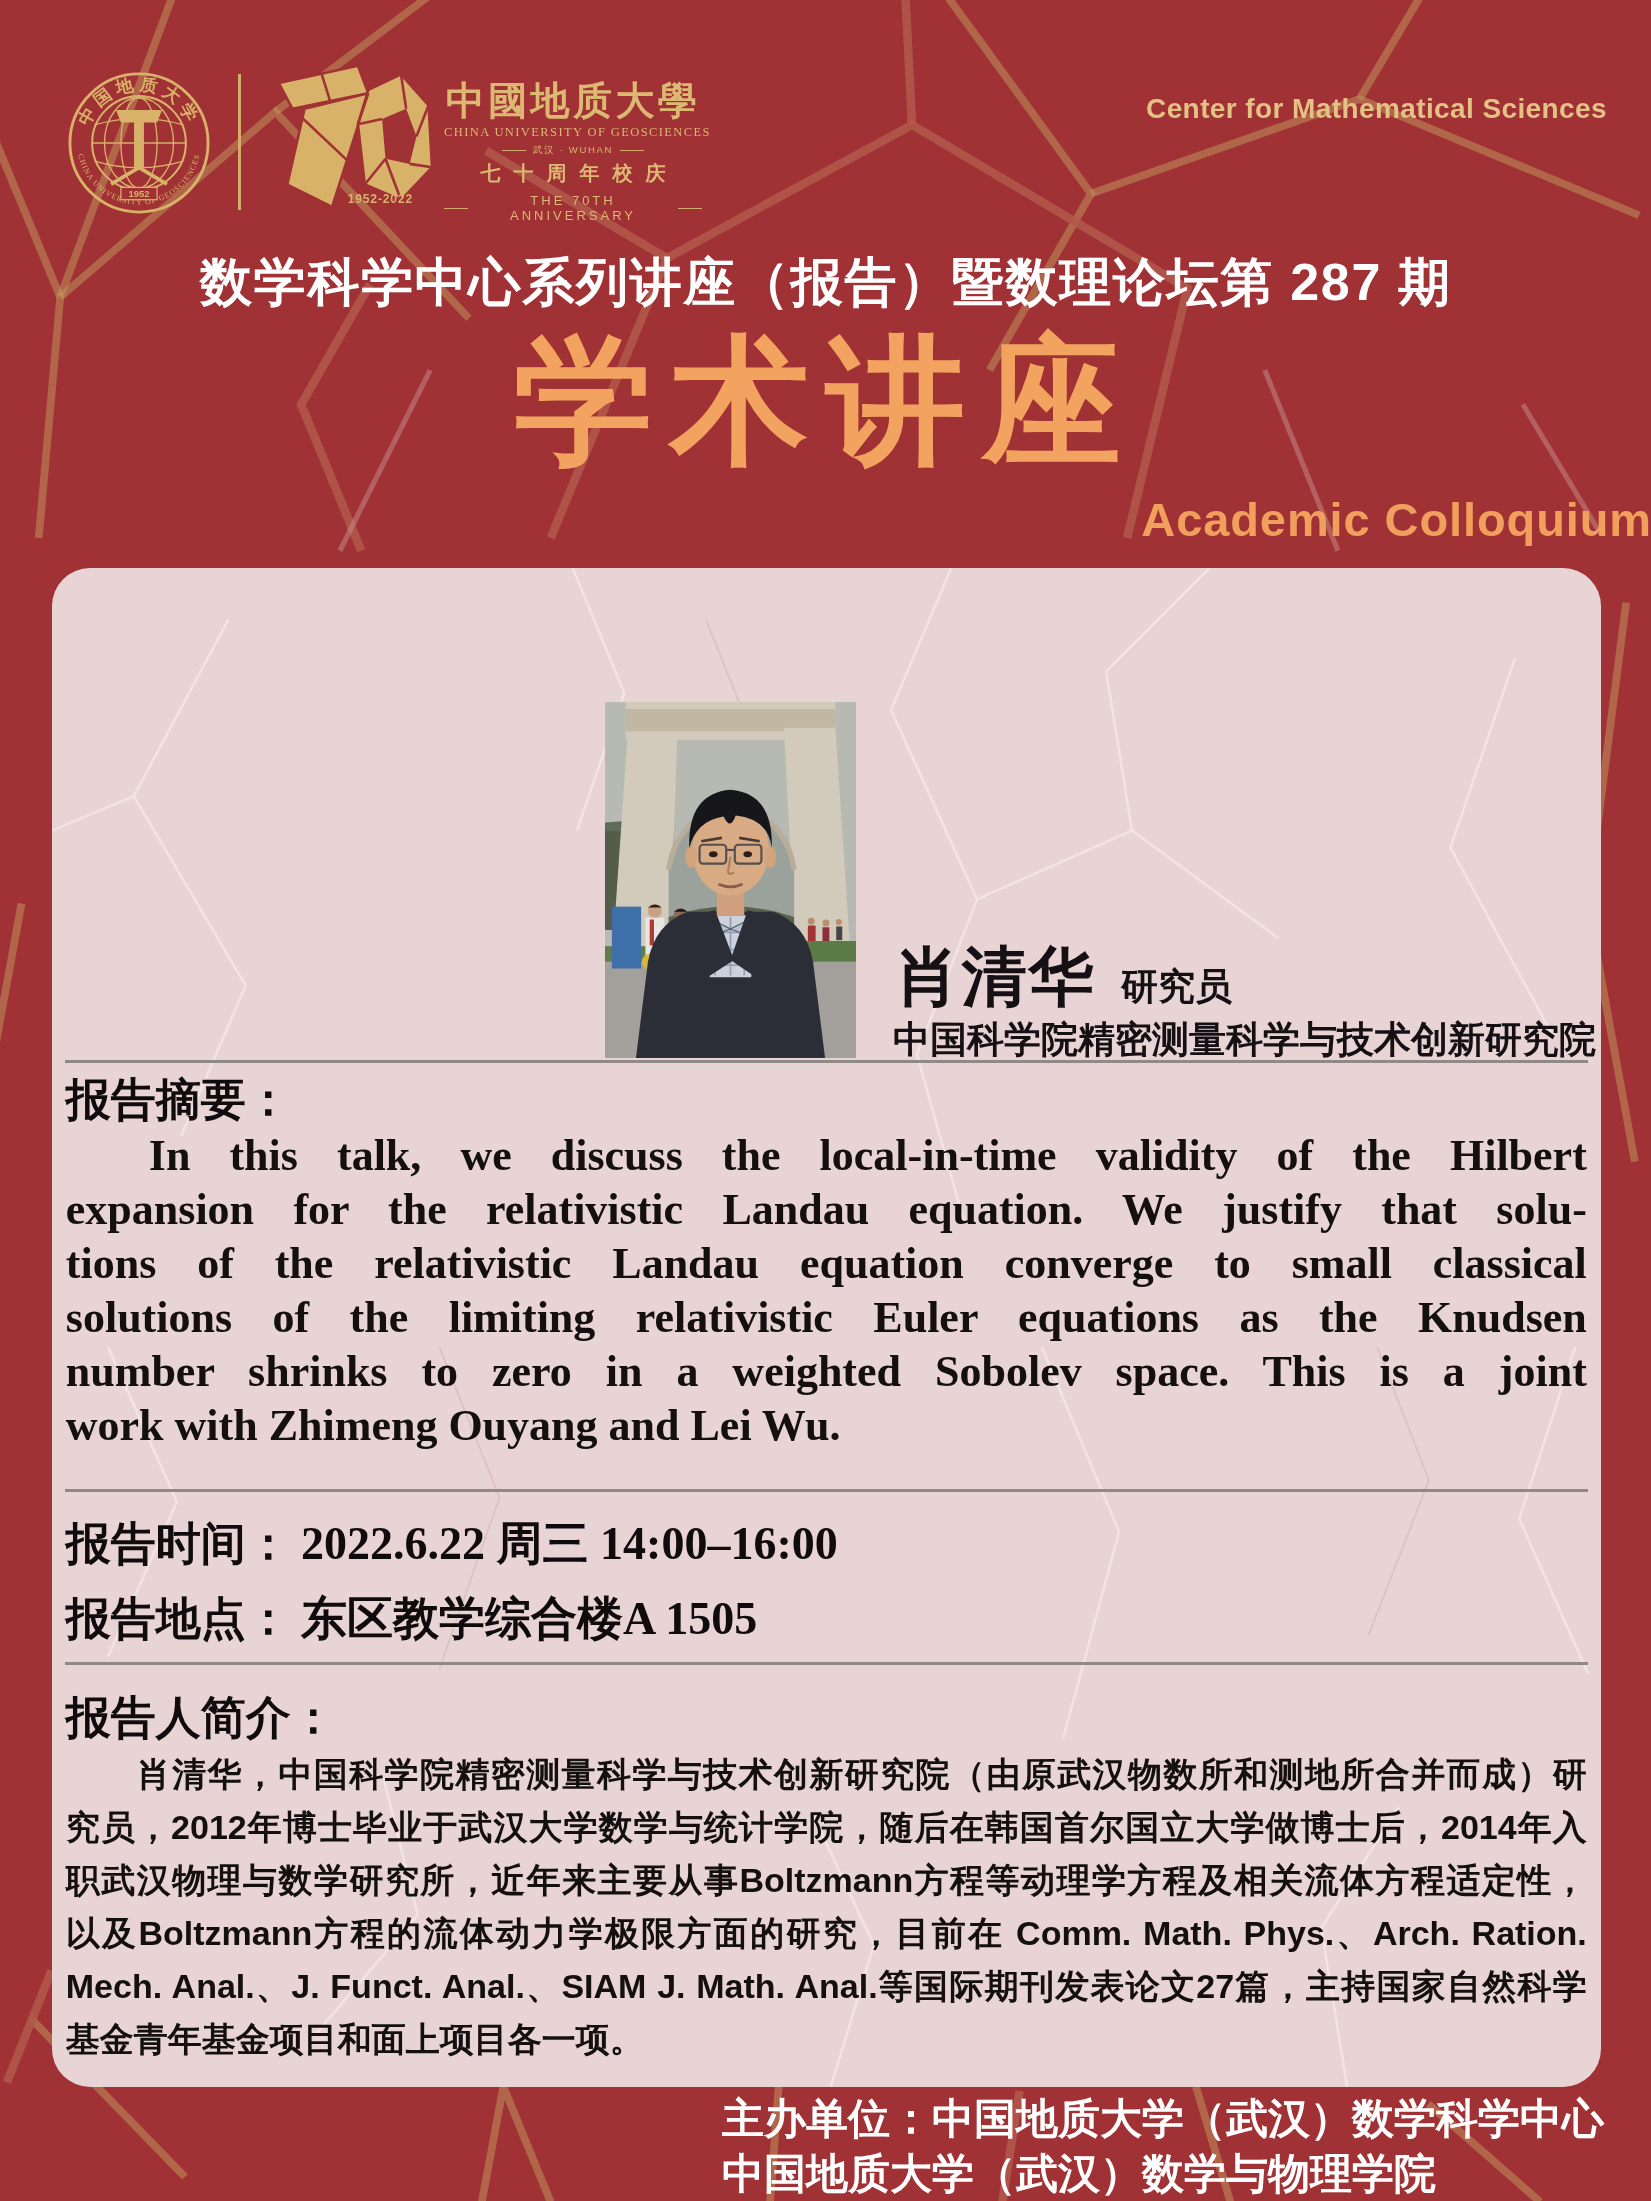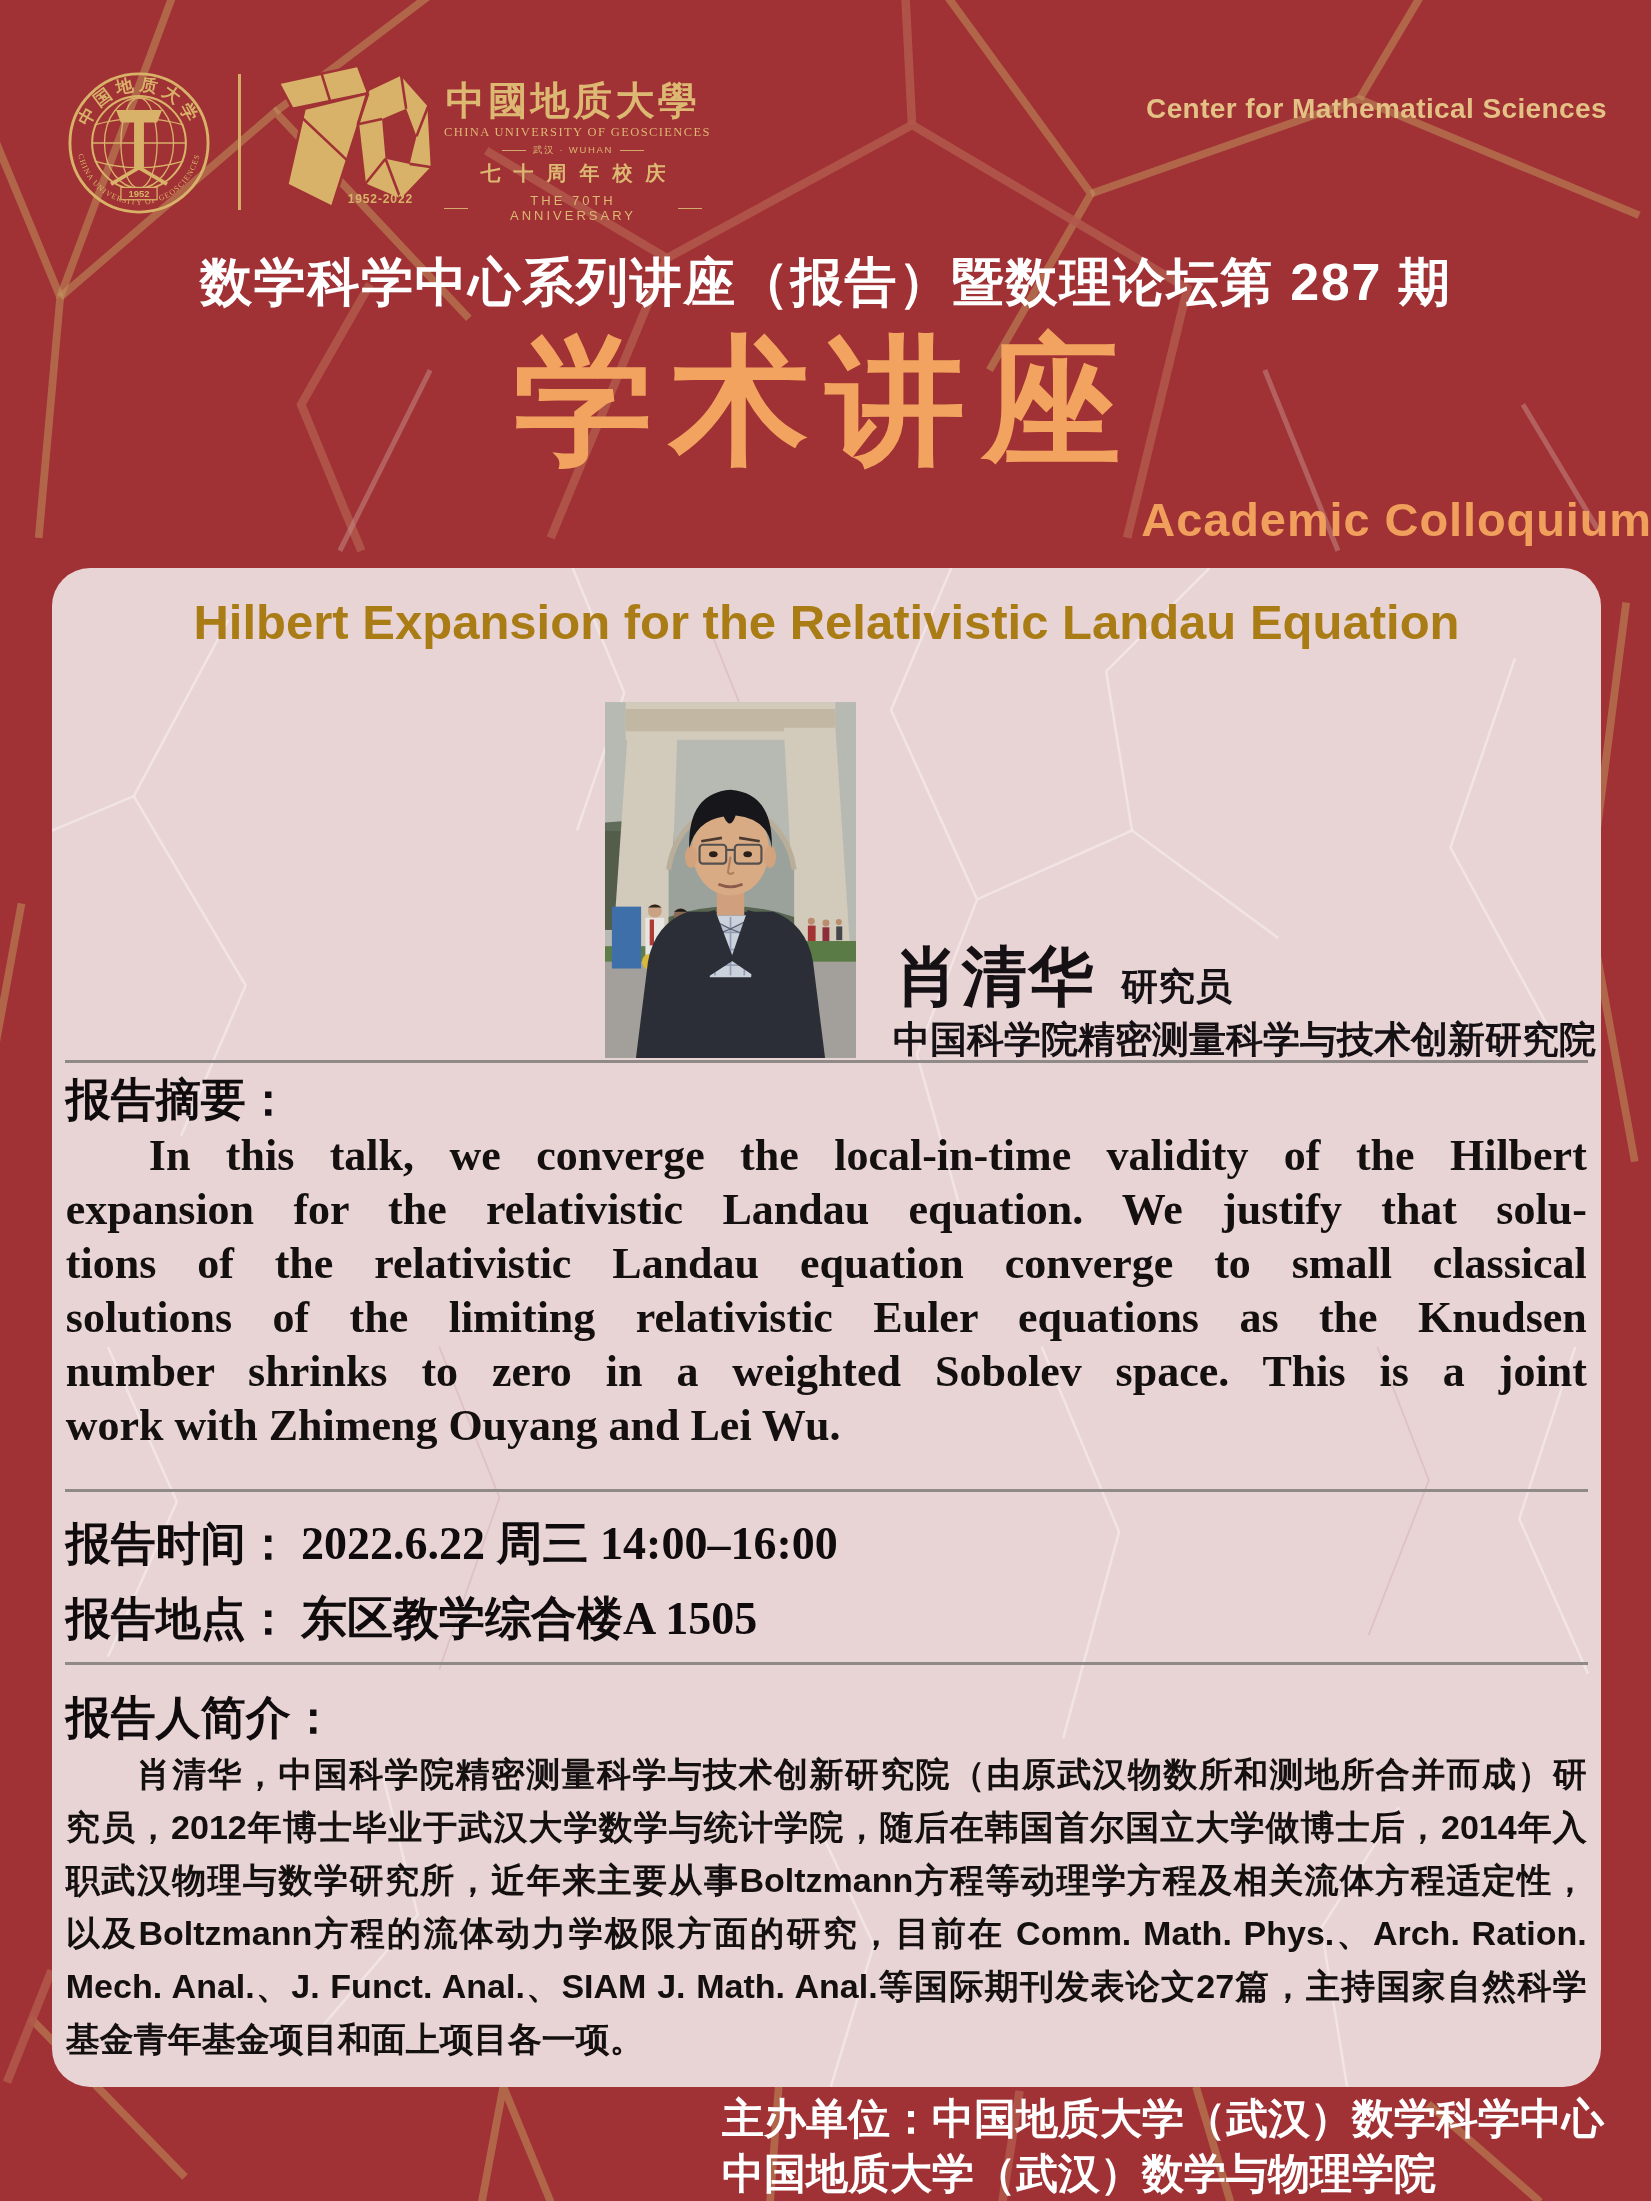--- a/index.html
+++ b/index.html
@@ -184,21 +184,20 @@
       <path d="M1505 1765 L1475 1580 L1565 1440"></path>
       <path d="M1150 905 L1240 1120 L1175 1360"></path>
     </g>
     <g fill="none" stroke="#dcc0c3" stroke-opacity="0.9" stroke-width="2">
       <path d="M450 905 L520 1080 L450 1280"></path>
       <path d="M760 60 L820 210 L760 380"></path>
       <path d="M1540 905 L1600 1060 L1530 1240"></path>
     </g>
   </svg>
 
-  <div class="talk-title">Hilbert Expansion for the Relativistic Landau Equation</div>
 
   <svg class="photo" viewBox="0 0 292 414">
     <rect width="292" height="414" fill="#b7bab3"></rect>
     <rect x="0" y="150" width="80" height="115" fill="#6e5a50"></rect>
     <polygon points="0,140 70,135 75,265 0,265" fill="#4f5e49" opacity="0.85"></polygon>
     <g>
       <rect x="24" y="0" width="244" height="44" fill="#d2cabb"></rect>
       <rect x="24" y="8" width="244" height="26" fill="#c2b7a2"></rect>
       <g fill="#d2cabb">
         <polygon points="26,42 84,42 74,330 6,330"></polygon>
@@ -264,21 +263,21 @@
   <div class="name-row">
     <span class="sp-name">肖清华</span>
     <span class="sp-title">研究员</span>
   </div>
   <div class="sp-affil">中国科学院精密测量科学与技术创新研究院</div>
 
   <div class="rule r0"></div>
 
   <div class="sec-head h-abs">报告摘要：</div>
   <div class="abstract">
-      <div class="jline first">In this talk, we converge the local-in-time validity of the Hilbert</div>
+      <div class="jline first">In this talk, we discuss the local-in-time validity of the Hilbert</div>
       <div class="jline">expansion for the relativistic Landau equation. We  justify that solu-</div>
       <div class="jline">tions of the relativistic Landau equation converge to small classical</div>
       <div class="jline">solutions of the limiting relativistic Euler equations as the Knudsen</div>
       <div class="jline">number shrinks to zero in a weighted Sobolev space. This is a joint</div>
       <div class="jline last">work with Zhimeng Ouyang and Lei Wu.</div>
     </div>
 
   <div class="rule r1"></div>
 
   <div class="sched row-time">

